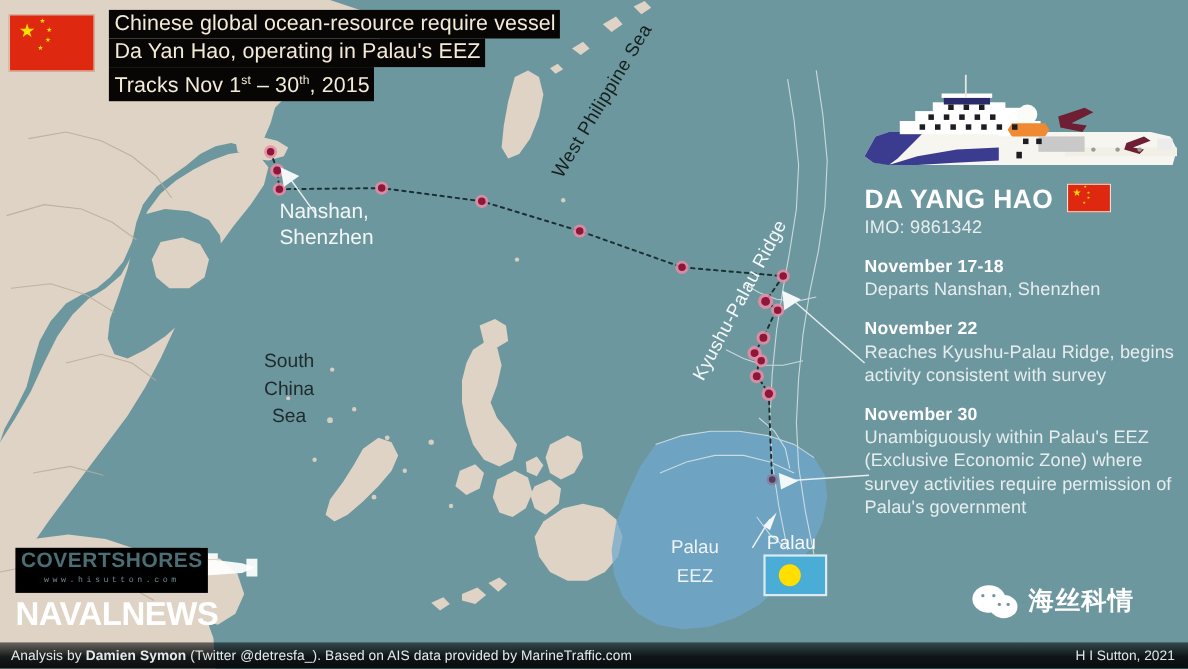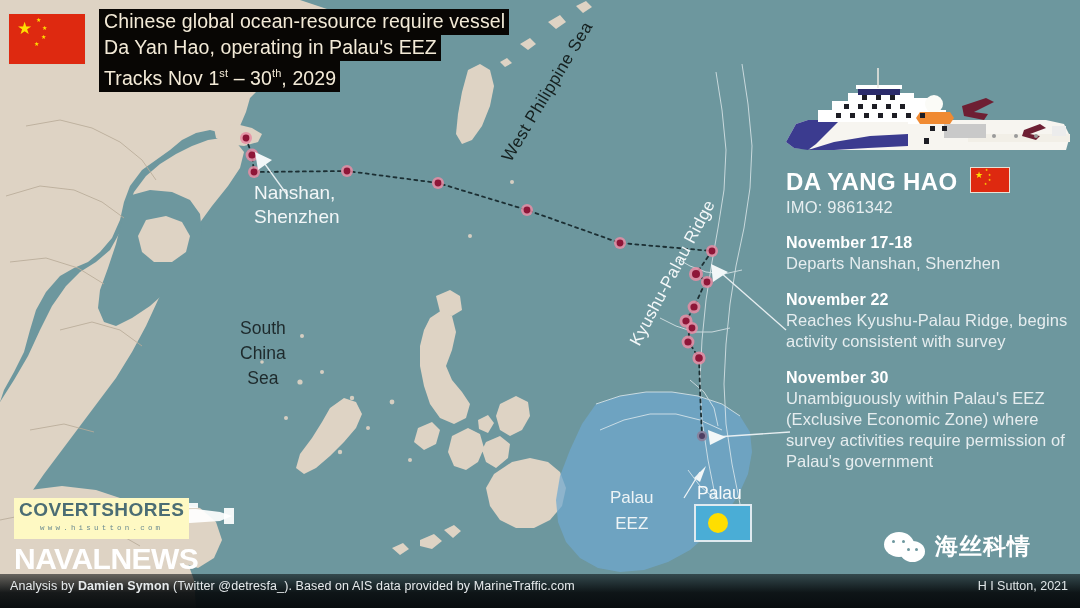--- a/index.html
+++ b/index.html
@@ -70,35 +70,35 @@
     position:absolute;left:694px;top:504px;width:58px;height:38px;z-index:26;
     background:#4aadd6;border:2px solid #dfeaf0;box-sizing:border-box;
   }
   #palau-flag .disc{
     position:absolute;left:40%;top:50%;transform:translate(-50%,-50%);
     width:20px;height:20px;border-radius:50%;background:#ffde00;
   }
   
   #logo-block{position:absolute;left:14px;top:498px;z-index:30;}
   #covertshores{
-    background:#fef9c3;color:#4b6d74;font-weight:bold;font-size:19px;
+    background:#000000;color:#4b6d74;font-weight:bold;font-size:19px;
     letter-spacing:.5px;padding:1px 5px 0 5px;display:inline-block;
     line-height:21px;position:relative;
   }
   #cs-sub{
     display:block;font-size:7.5px;letter-spacing:3.2px;font-weight:normal;
     color:#6b8b91;text-align:center;margin-top:-2px;font-family:Liberation Mono, monospace;
   }
   #navalnews{
     color:#ffffff;font-weight:bold;font-size:30px;letter-spacing:-.5px;
     margin-top:4px;display:block;line-height:32px;
   }
   
   #footer-bar{
-    position:absolute;left:0;bottom:0;width:1080px;height:34px;z-index:45;
+    position:absolute;left:0;bottom:0;width:1080px;height:24px;z-index:45;
     background:linear-gradient(180deg,rgba(6,10,12,.55) 0%,rgba(6,10,12,.92) 55%,rgba(6,10,12,.98) 100%);
   }
   #credit-text{
     position:absolute;left:10px;top:5px;color:#e6eaec;font-size:12.5px;letter-spacing:.1px;
   }
   #credit-text b{font-weight:bold;}
   #sutton-credit{
     position:absolute;right:12px;top:5px;color:#dfe5e7;font-size:12.5px;text-align:right;
   }
   
@@ -370,21 +370,21 @@
     <span class="st" style="left:8px;top:6px;font-size:17px;">★</span>
     <span class="st" style="left:27px;top:3px;font-size:6px;">★</span>
     <span class="st" style="left:33px;top:11px;font-size:6px;">★</span>
     <span class="st" style="left:32px;top:20px;font-size:6px;">★</span>
     <span class="st" style="left:25px;top:27px;font-size:6px;">★</span>
   </div>
 
   <div id="title-block">
     <span class="tline">Chinese global ocean-resource require vessel</span>
     <span class="tline">Da Yan Hao, operating in Palau's EEZ</span>
-    <span class="tline"><span>Tracks Nov 1</span><sup>st</sup><span> – 30</span><sup>th</sup><span>, 2029</span></span>
+    <span class="tline"><span>Tracks Nov 1</span><sup>st</sup><span> – 30</span><sup>th</sup><span>, 2015</span></span>
   </div>
 
   <div class="maplabel" id="label-nanshan">Nanshan,
 Shenzhen</div>
   <div class="maplabel" id="label-scs">South
 China
 Sea</div>
   <div class="maplabel" id="label-wps">West Philippine Sea</div>
   <div class="maplabel" id="label-ridge">Kyushu-Palau Ridge</div>
   <div class="maplabel" id="label-palau-eez">Palau

